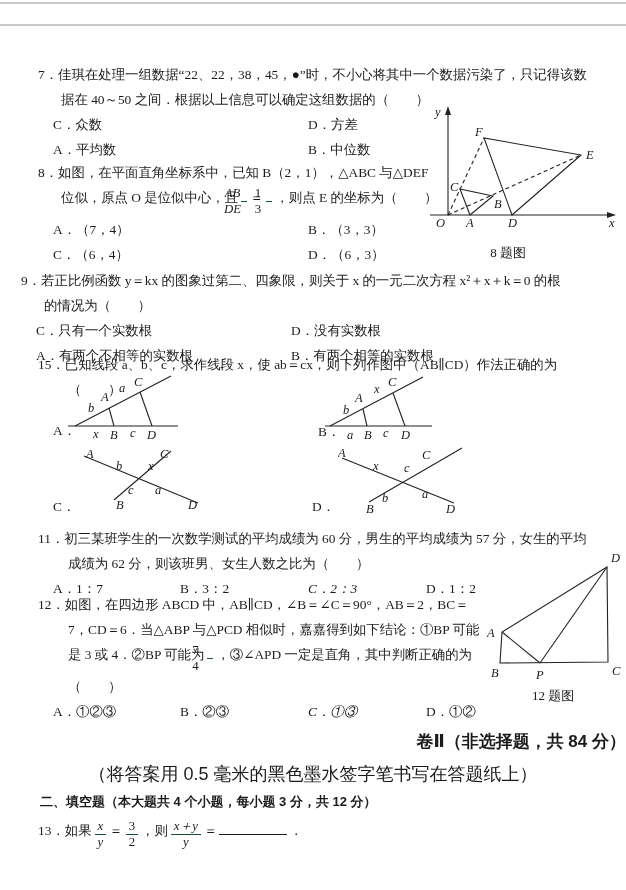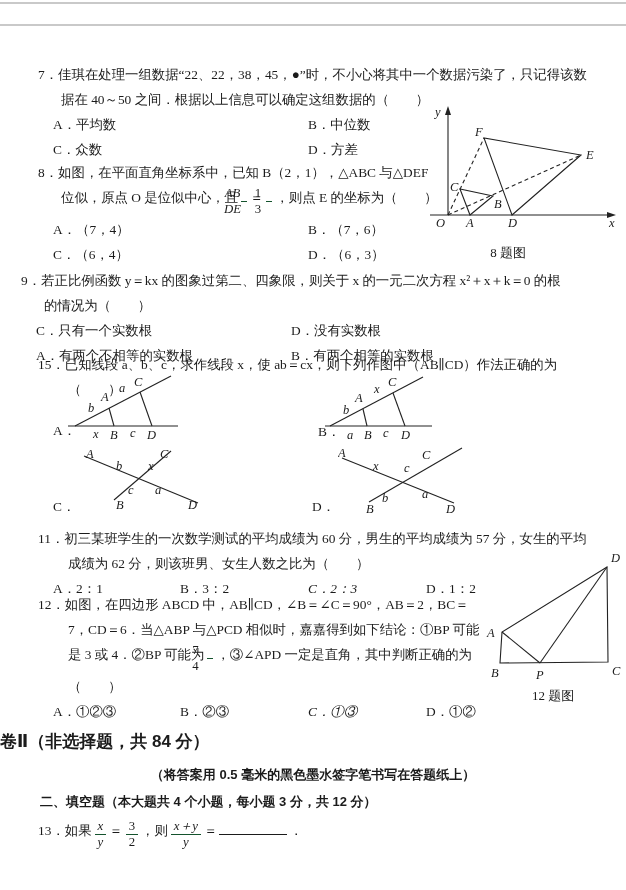--- a/index.html
+++ b/index.html
@@ -24,47 +24,47 @@
   .blank{display:inline-block;width:68px;border-bottom:1px solid #1b1b1b;height:15px;
          vertical-align:baseline;margin:0 2px;}
   .figcap{position:absolute;font-size:13px;text-align:center;font-family:Liberation Serif, serif;}
   .optlabel{position:absolute;font-size:13.4px;}
   .fig{position:absolute;}
   .fig line,.fig polyline,.fig polygon{stroke:#222;stroke-width:1.1;fill:none;}
   .fig .arrow{fill:#222;stroke:none;}
   .fig .dash{stroke-dasharray:4 3;}
   .fig text{font-family:"Liberation Serif","DejaVu Serif",serif;font-size:12.5px;
             font-style:italic;fill:#1b1b1b;stroke:none;}
-  .title1{position:absolute;top:729px;left:0;width:626px;text-align:left;
+  .title1{position:absolute;top:729px;left:0;width:626px;text-align:right;
           font-family:"Liberation Sans","DejaVu Sans",sans-serif;
           font-weight:bold;font-size:17px;}
   .title2{position:absolute;top:762px;left:0;width:626px;text-align:center;
           font-family:"Liberation Sans","DejaVu Sans",sans-serif;
-          font-weight:bold;font-size:13px;}
+          font-weight:normal;font-size:18px;}
   .fillhdr{position:absolute;top:789px;left:40px;
           font-family:"Liberation Sans","DejaVu Sans",sans-serif;
           font-weight:bold;font-size:13px;}
 </style>
 </head>
 <body>
 
 <div class="page">
 
   <div class="scanline" style="top:2px;"></div>
   <div class="scanline" style="top:24px;"></div>
 
   <div class="q" style="left:38px;top:62px;width:550px;">
     <div class="qp"><span>7．</span><span>佳琪在处理一组数据“22、22，38，45，●”时，不小心将其中一个数据污染了，只记得该数据在 40～50 之间．根据以上信息可以确定这组数据的（　　）</span></div>
     <div class="optrow">
+      <span class="c1">C．众数</span>
+      <span>D．方差</span>
+    </div>
+    <div class="optrow">
       <span class="c1">A．平均数</span>
       <span>B．中位数</span>
-    </div>
-    <div class="optrow">
-      <span class="c1">C．众数</span>
-      <span>D．方差</span>
     </div>
   </div>
 
   <svg class="fig" style="left:424px;top:103px;" width="196" height="140" viewBox="0 0 196 140">
     <line x1="24" y1="112" x2="24" y2="9"></line>
     <polygon class="arrow" points="24,3 21,12 27,12"></polygon>
     <line x1="6" y1="112" x2="186" y2="112"></line>
     <polygon class="arrow" points="192,112 183,109 183,115"></polygon>
     <line class="dash" x1="24" y1="112" x2="60" y2="35"></line>
     <line class="dash" x1="24" y1="112" x2="157" y2="52"></line>
@@ -79,21 +79,21 @@
     <text x="84" y="124">D</text>
     <text x="162" y="56">E</text>
     <text x="51" y="33">F</text>
   </svg>
   <div class="figcap" style="left:424px;top:240px;width:168px;">8 题图</div>
 
   <div class="q" style="left:38px;top:160px;width:404px;">
     <div class="qp"><span>8．</span><span>如图，在平面直角坐标系中，已知 B（2，1），△ABC 与△DEF 位似，原点 O 是位似中心，且</span><span class="frac it"><span class="ftop">AB</span><span class="fbot">DE</span></span><span>＝</span><span class="frac"><span class="ftop">1</span><span class="fbot">3</span></span><span>，则点 E 的坐标为（　　）</span></div>
     <div class="optrow">
       <span class="c1">A．（7，4）</span>
-      <span>B．（7，6）</span>
+      <span>B．（3，3）</span>
     </div>
     <div class="optrow">
       <span class="c1">C．（6，4）</span>
       <span>D．（6，3）</span>
     </div>
   </div>
 
   <div class="q" style="left:21px;top:268px;width:550px;">
     <div class="qp"><span>9．</span><span>若正比例函数 y＝kx 的图象过第二、四象限，则关于 x 的一元二次方程 x²＋x＋k＝0 的根的情况为（　　）</span></div>
     <div class="optrow">
@@ -166,21 +166,21 @@
     <text x="84" y="13">C</text>
     <text x="44" y="56">b</text>
     <text x="84" y="52">a</text>
     <text x="28" y="67">B</text>
     <text x="108" y="67">D</text>
   </svg>
 
   <div class="q" style="left:38px;top:526px;width:552px;">
     <div class="qp2"><span>11．</span><span>初三某班学生的一次数学测试的平均成绩为 60 分，男生的平均成绩为 57 分，女生的平均成绩为 62 分，则该班男、女生人数之比为（　　）</span></div>
     <div class="optrow4">
-      <span class="w1">A．2：1</span>
+      <span class="w1">A．1：7</span>
       <span class="w2">B．3：2</span>
       <span class="w3">C．2：3</span>
       <span>D．1：2</span>
     </div>
   </div>
 
   <svg class="fig" style="left:478px;top:548px;" width="150" height="135" viewBox="0 0 150 135">
     <polygon points="22,115 130,114 129,19 24,84"></polygon>
     <line x1="24" y1="84" x2="62" y2="115"></line>
     <line x1="62" y1="115" x2="129" y2="19"></line>

